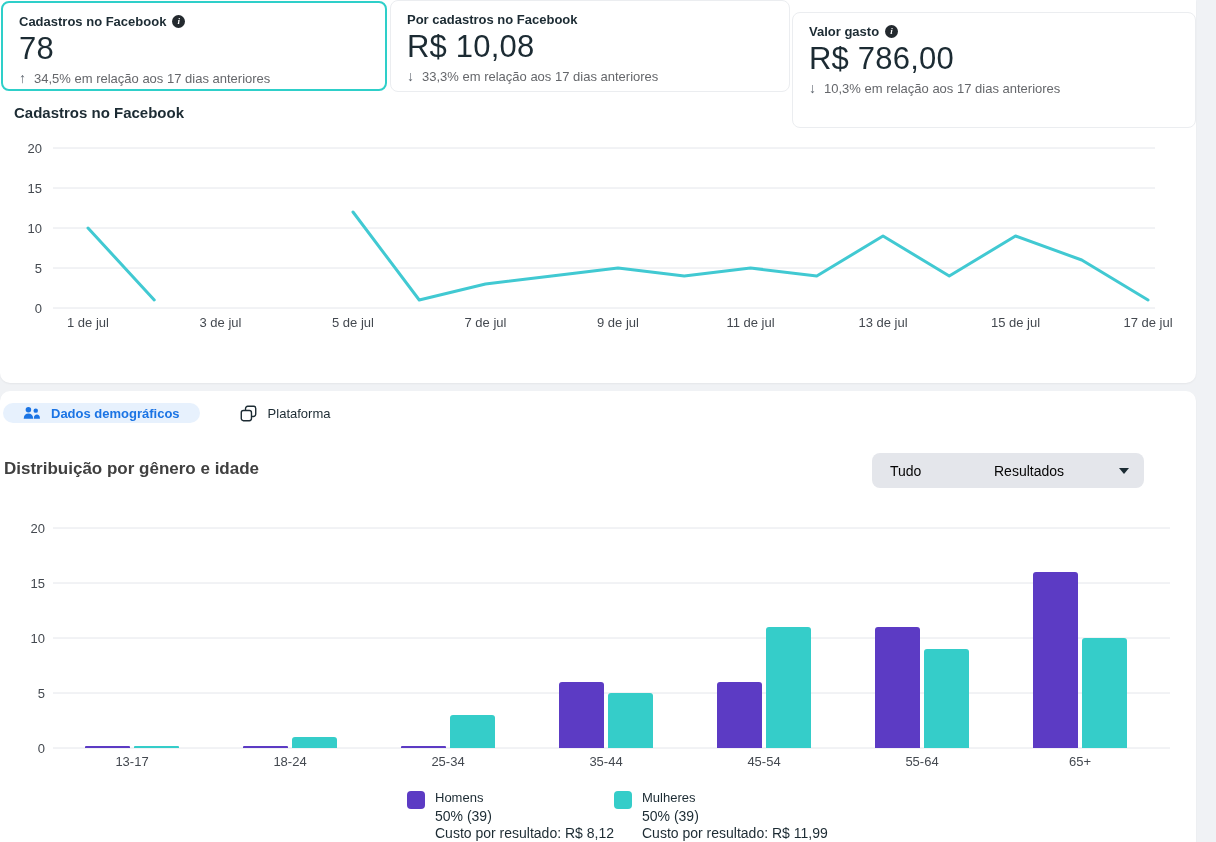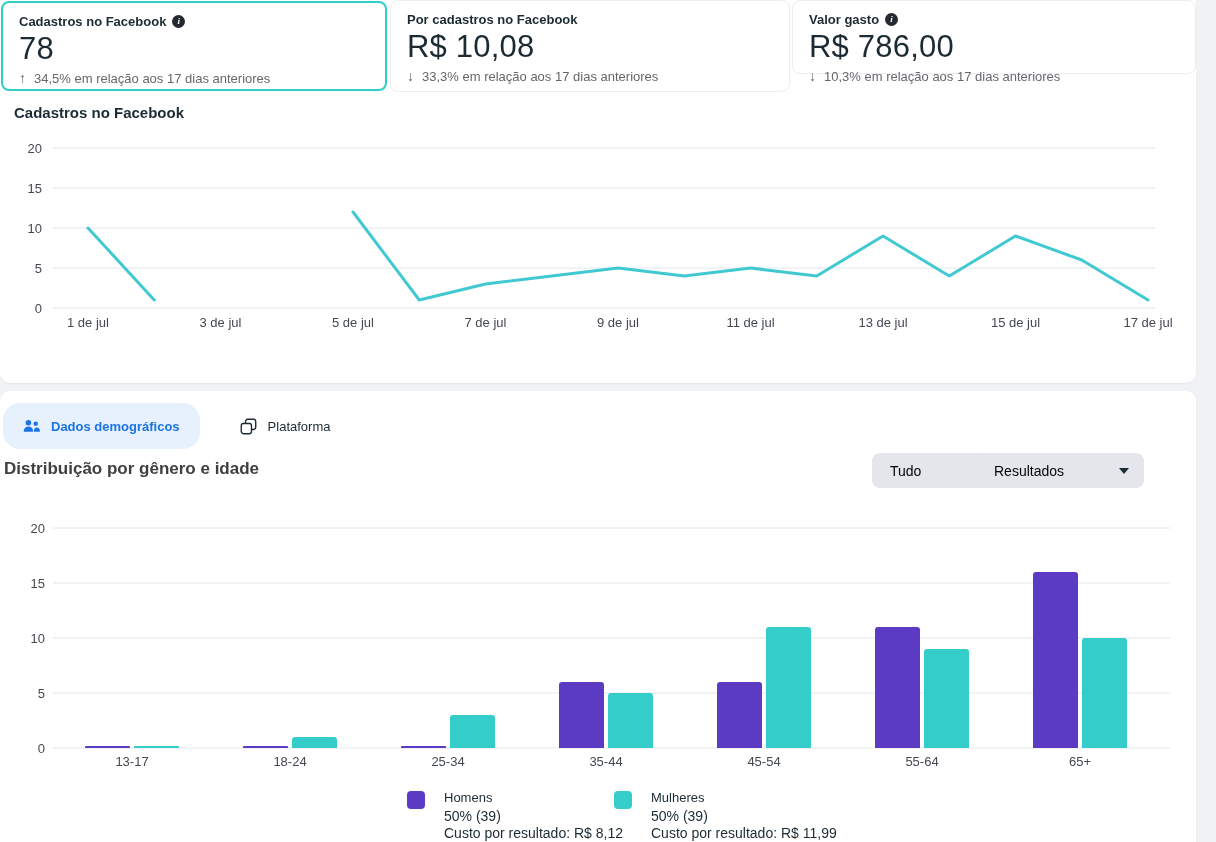--- a/index.html
+++ b/index.html
@@ -21,35 +21,35 @@
   .metric-label { font-size:13px; font-weight:700; color:#1C2B33; display:flex; align-items:center; gap:6px; line-height:17px; }
   .info-icon { width:13px; height:13px; border-radius:50%; background:#23292E; color:#FFFFFF; font-size:9px; font-weight:700; font-style:italic; font-family:"Liberation Serif", serif; display:inline-flex; align-items:center; justify-content:center; flex:0 0 auto; }
   .metric-value { font-size:31px; font-weight:400; color:#1C2B33; margin-top:1px; line-height:36px; letter-spacing:0.2px; }
   .metric-delta { font-size:13px; color:#65676B; margin-top:3px; display:flex; align-items:center; gap:8px; }
   .delta-arrow { font-size:14px; color:#606770; }
 
   .line-title { position:absolute; left:14px; top:104px; font-size:15px; font-weight:700; color:#1C2B33; }
 
   
   .tabs { position:absolute; left:3px; top:12px; display:flex; align-items:center; }
-  .tab { height:46px; display:flex; align-items:center; gap:11px; padding:0 20px; border-radius:17px; font-size:13px; color:#1C2B33; cursor:pointer; }
+  .tab { height:20px; display:flex; align-items:center; gap:11px; padding:0 20px; border-radius:17px; font-size:13px; color:#1C2B33; cursor:pointer; }
   .tab.active { background:#E7F1FD; color:#1B74E4; font-weight:700; }
   .tab + .tab { margin-left:20px; }
   .tab-icon { display:block; }
 
   .section-title { position:absolute; left:4px; top:68px; font-size:17px; font-weight:700; color:#404040; }
 
   
   .dropdown { position:absolute; top:62px; height:35px; background:#E4E6EB; border-radius:8px; display:flex; align-items:center; justify-content:space-between; padding:0 15px 0 18px; font-size:14px; color:#050505; cursor:pointer; }
   .dd-tudo { left:872px; width:161px; }
   .dd-resultados { left:976px; width:168px; }
   .caret { width:0; height:0; border-left:5px solid transparent; border-right:5px solid transparent; border-top:6px solid #1C2B33; margin-left:12px; }
 
   
-  .legend-entry { position:absolute; top:399px; display:flex; gap:19px; }
+  .legend-entry { position:absolute; top:399px; display:flex; gap:10px; }
   .legend-swatch { width:18px; height:18px; border-radius:4px; margin-top:1px; flex:0 0 auto; }
   .legend-name { font-size:13px; color:#1C2B33; line-height:16px; }
   .legend-sub { font-size:14px; color:#1C2B33; line-height:15px; margin-top:3px; }
   .legend-sub + .legend-sub { margin-top:2px; }
 
   .chart-svg { position:absolute; left:0; }
   svg text { font-family:"Liberation Sans", sans-serif; }
 </style>
 </head>
 <body>
@@ -74,21 +74,21 @@
       <div class="metric-label">
         <span>Por cadastros no Facebook</span>
       </div>
       <div class="metric-value">R$ 10,08</div>
       <div class="metric-delta">
         <span class="delta-arrow">↓</span>
         <span>33,3% em relação aos 17 dias anteriores</span>
       </div>
     </div>
 
-    <div class="metric-card" style="left:792px;top:0;width:404px;height:74px;">
+    <div class="metric-card" style="left:792px;top:12px;width:404px;height:116px;">
       <div class="metric-label">
         <span>Valor gasto</span>
         <span class="info-icon">i</span>
       </div>
       <div class="metric-value">R$ 786,00</div>
       <div class="metric-delta">
         <span class="delta-arrow">↓</span>
         <span>10,3% em relação aos 17 dias anteriores</span>
       </div>
     </div>

